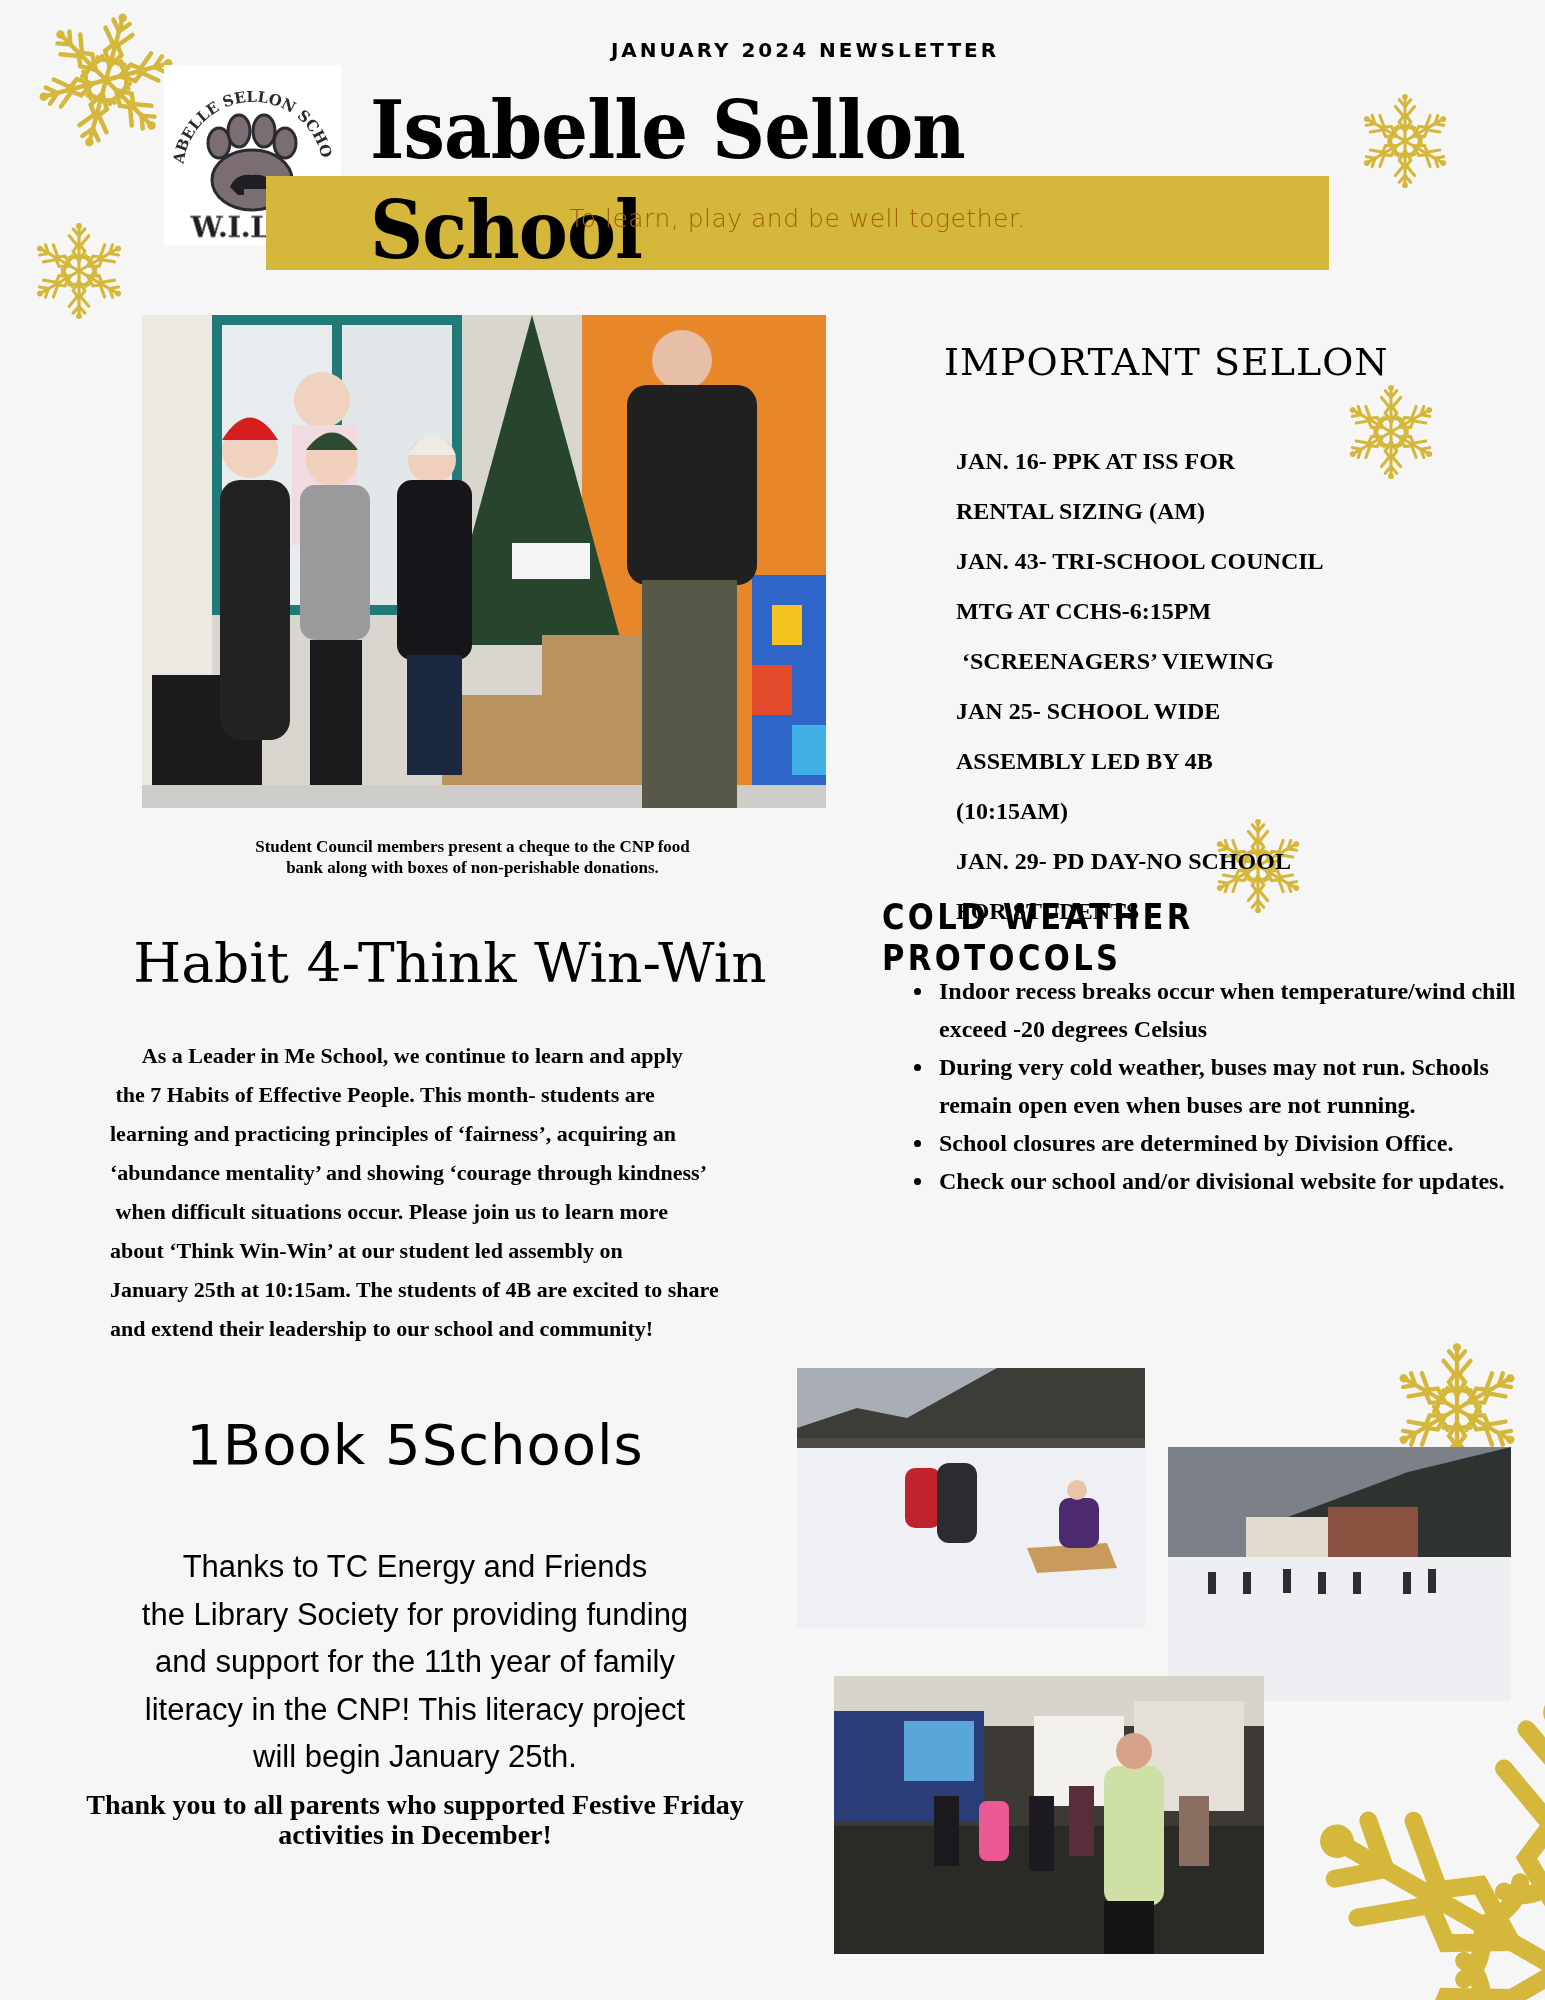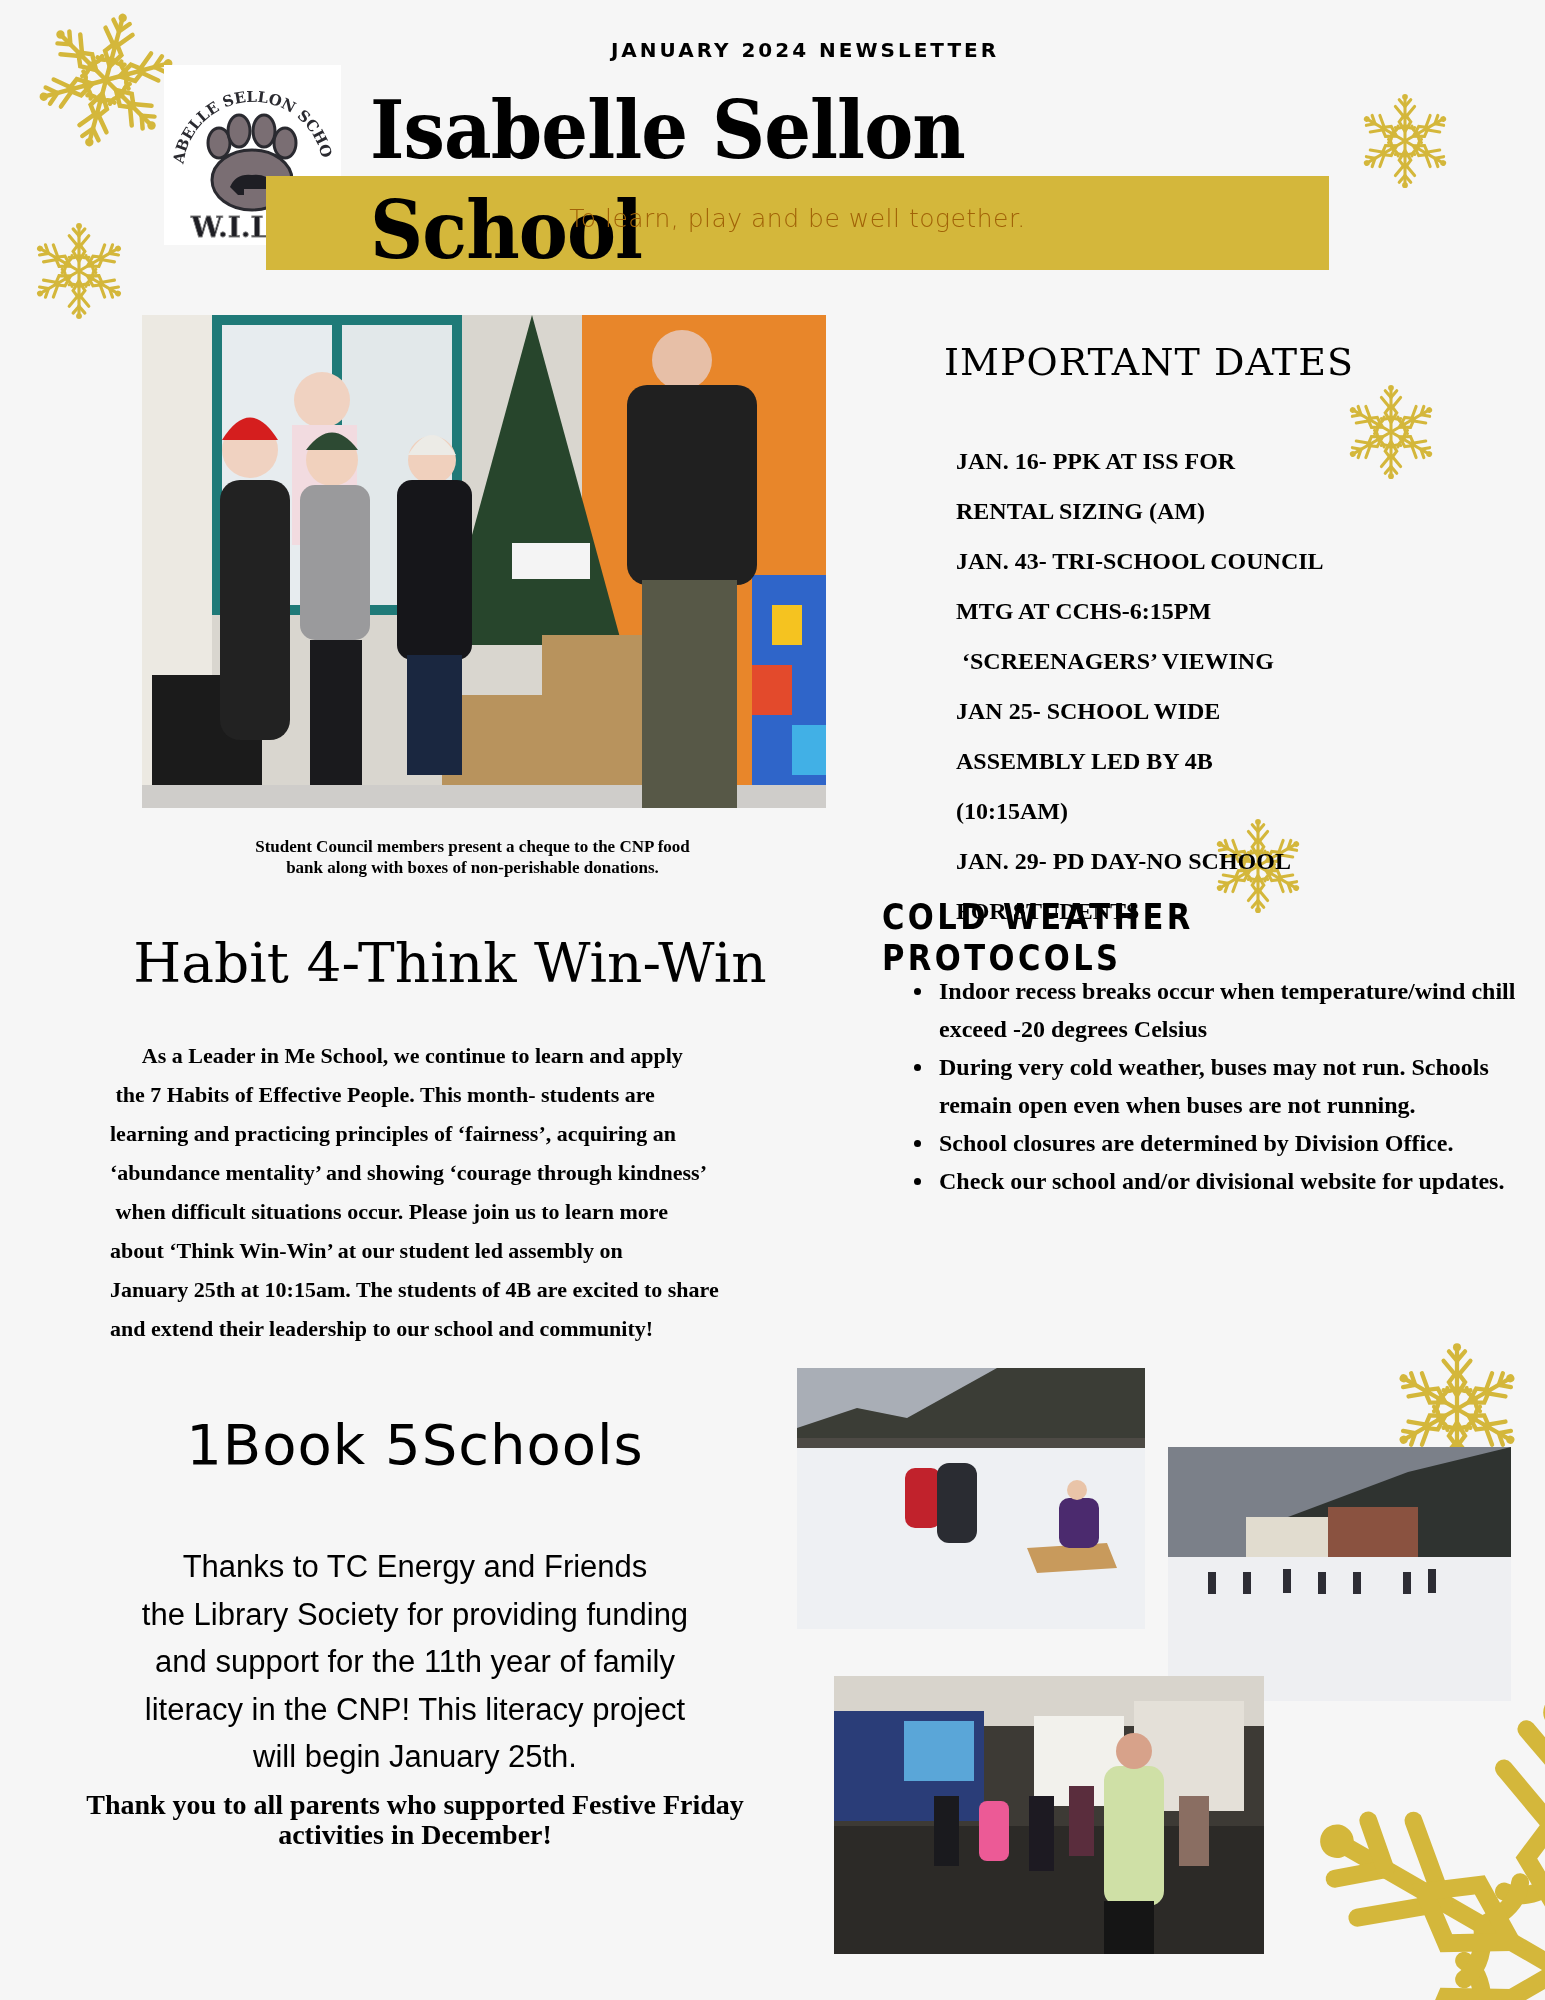--- a/index.html
+++ b/index.html
@@ -202,21 +202,21 @@
     <rect x="485" y="70" width="130" height="200" rx="20" fill="#202020"></rect>
     <rect x="500" y="265" width="95" height="228" fill="#575847"></rect>
   </svg>
 </div>
 
 <div class="abs caption">
   <div>Student Council members present a cheque to the CNP food</div>
   <div>bank along with boxes of non-perishable donations.</div>
 </div>
 
-<div class="abs dates-title">IMPORTANT DATES</div>
+<div class="abs dates-title">IMPORTANT SELLON</div>
 <ul class="abs dates-list">
   <li>JAN. 16- PPK AT ISS FOR</li>
   <li>RENTAL SIZING (AM)</li>
   <li>JAN. 43- TRI-SCHOOL COUNCIL</li>
   <li>MTG AT CCHS-6:15PM</li>
   <li> ‘SCREENAGERS’ VIEWING</li>
   <li>JAN 25- SCHOOL WIDE</li>
   <li>ASSEMBLY LED BY 4B</li>
   <li>(10:15AM)</li>
   <li>JAN. 29- PD DAY-NO SCHOOL</li>

